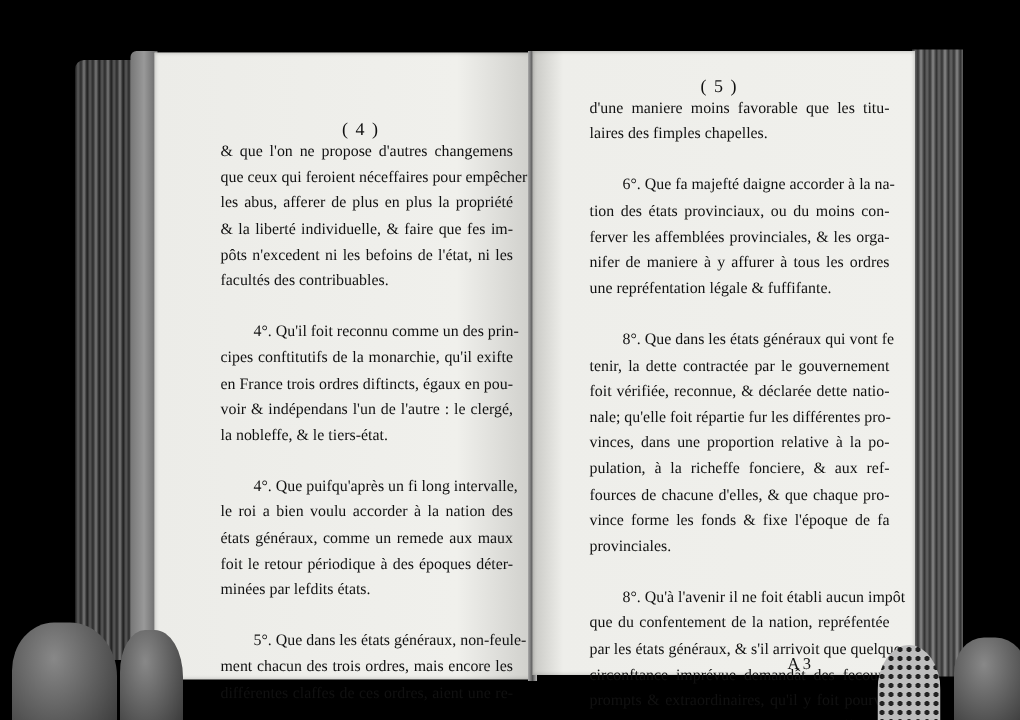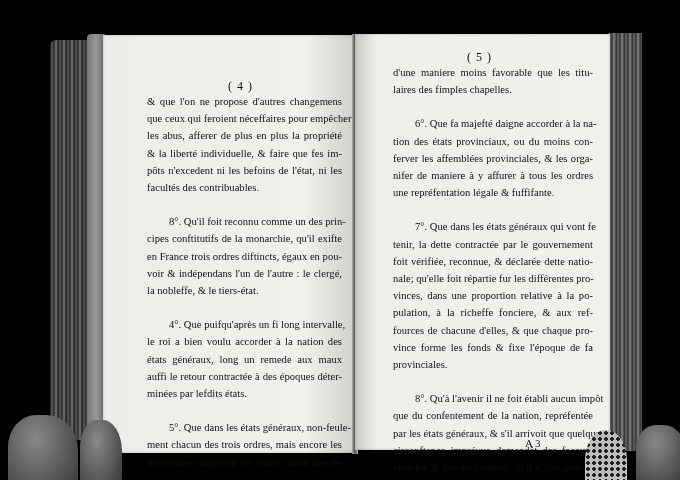--- a/index.html
+++ b/index.html
@@ -70,32 +70,32 @@
         <p>
           <span class="line">&amp; que l'on ne propose d'autres changemens</span>
           <span class="line">que ceux qui feroient néceffaires pour empêcher</span>
           <span class="line">les abus, afferer de plus en plus la propriété</span>
           <span class="line">&amp; la liberté individuelle, &amp; faire que fes im-</span>
           <span class="line">pôts n'excedent ni les befoins de l'état, ni les</span>
           <span class="line last">facultés des contribuables.</span>
         </p>
         <div class="gap"></div>
         <p>
-          <span class="line" style="text-indent: 22px;">8°. Qu'il foit reconnu comme un des prin-</span>
+          <span class="line" style="text-indent: 22px;">4°. Qu'il foit reconnu comme un des prin-</span>
           <span class="line">cipes conftitutifs de la monarchie, qu'il exifte</span>
           <span class="line">en France trois ordres diftincts, égaux en pou-</span>
           <span class="line">voir &amp; indépendans l'un de l'autre : le clergé,</span>
           <span class="line last">la nobleffe, &amp; le tiers-état.</span>
         </p>
         <div class="gap"></div>
         <p>
           <span class="line" style="text-indent: 22px;">4°. Que puifqu'après un fi long intervalle,</span>
           <span class="line">le roi a bien voulu accorder à la nation des</span>
-          <span class="line">états généraux, long un remede aux maux</span>
-          <span class="line">auffi le retour contractée à des époques déter-</span>
+          <span class="line">états généraux, comme un remede aux maux</span>
+          <span class="line">foit le retour périodique à des époques déter-</span>
           <span class="line last">minées par lefdits états.</span>
         </p>
         <div class="gap"></div>
         <p>
           <span class="line" style="text-indent: 22px;">5°. Que dans les états généraux, non-feule-</span>
           <span class="line">ment chacun des trois ordres, mais encore les</span>
           <span class="line">différentes claffes de ces ordres, aient une re-</span>
         </p>
       </div>
   </div>
@@ -112,21 +112,21 @@
         <div class="gap"></div>
         <p>
           <span class="line" style="text-indent: 22px;">6°. Que fa majefté daigne accorder à la na-</span>
           <span class="line">tion des états provinciaux, ou du moins con-</span>
           <span class="line">ferver les affemblées provinciales, &amp; les orga-</span>
           <span class="line">nifer de maniere à y affurer à tous les ordres</span>
           <span class="line last">une repréfentation légale &amp; fuffifante.</span>
         </p>
         <div class="gap"></div>
         <p>
-          <span class="line" style="text-indent: 22px;">7°. Que dans les états généraux qui vont fe</span>
+          <span class="line" style="text-indent: 22px;">8°. Que dans les états généraux qui vont fe</span>
           <span class="line">tenir, la dette contractée par le gouvernement</span>
           <span class="line">foit vérifiée, reconnue, &amp; déclarée dette natio-</span>
           <span class="line">nale; qu'elle foit répartie fur les différentes pro-</span>
           <span class="line">vinces, dans une proportion relative à la po-</span>
           <span class="line">pulation, à la richeffe fonciere, &amp; aux ref-</span>
           <span class="line">fources de chacune d'elles, &amp; que chaque pro-</span>
           <span class="line">vince forme les fonds &amp; fixe l'époque de fa</span>
           <span class="line last">provinciales.</span>
         </p>
         <div class="gap"></div>

